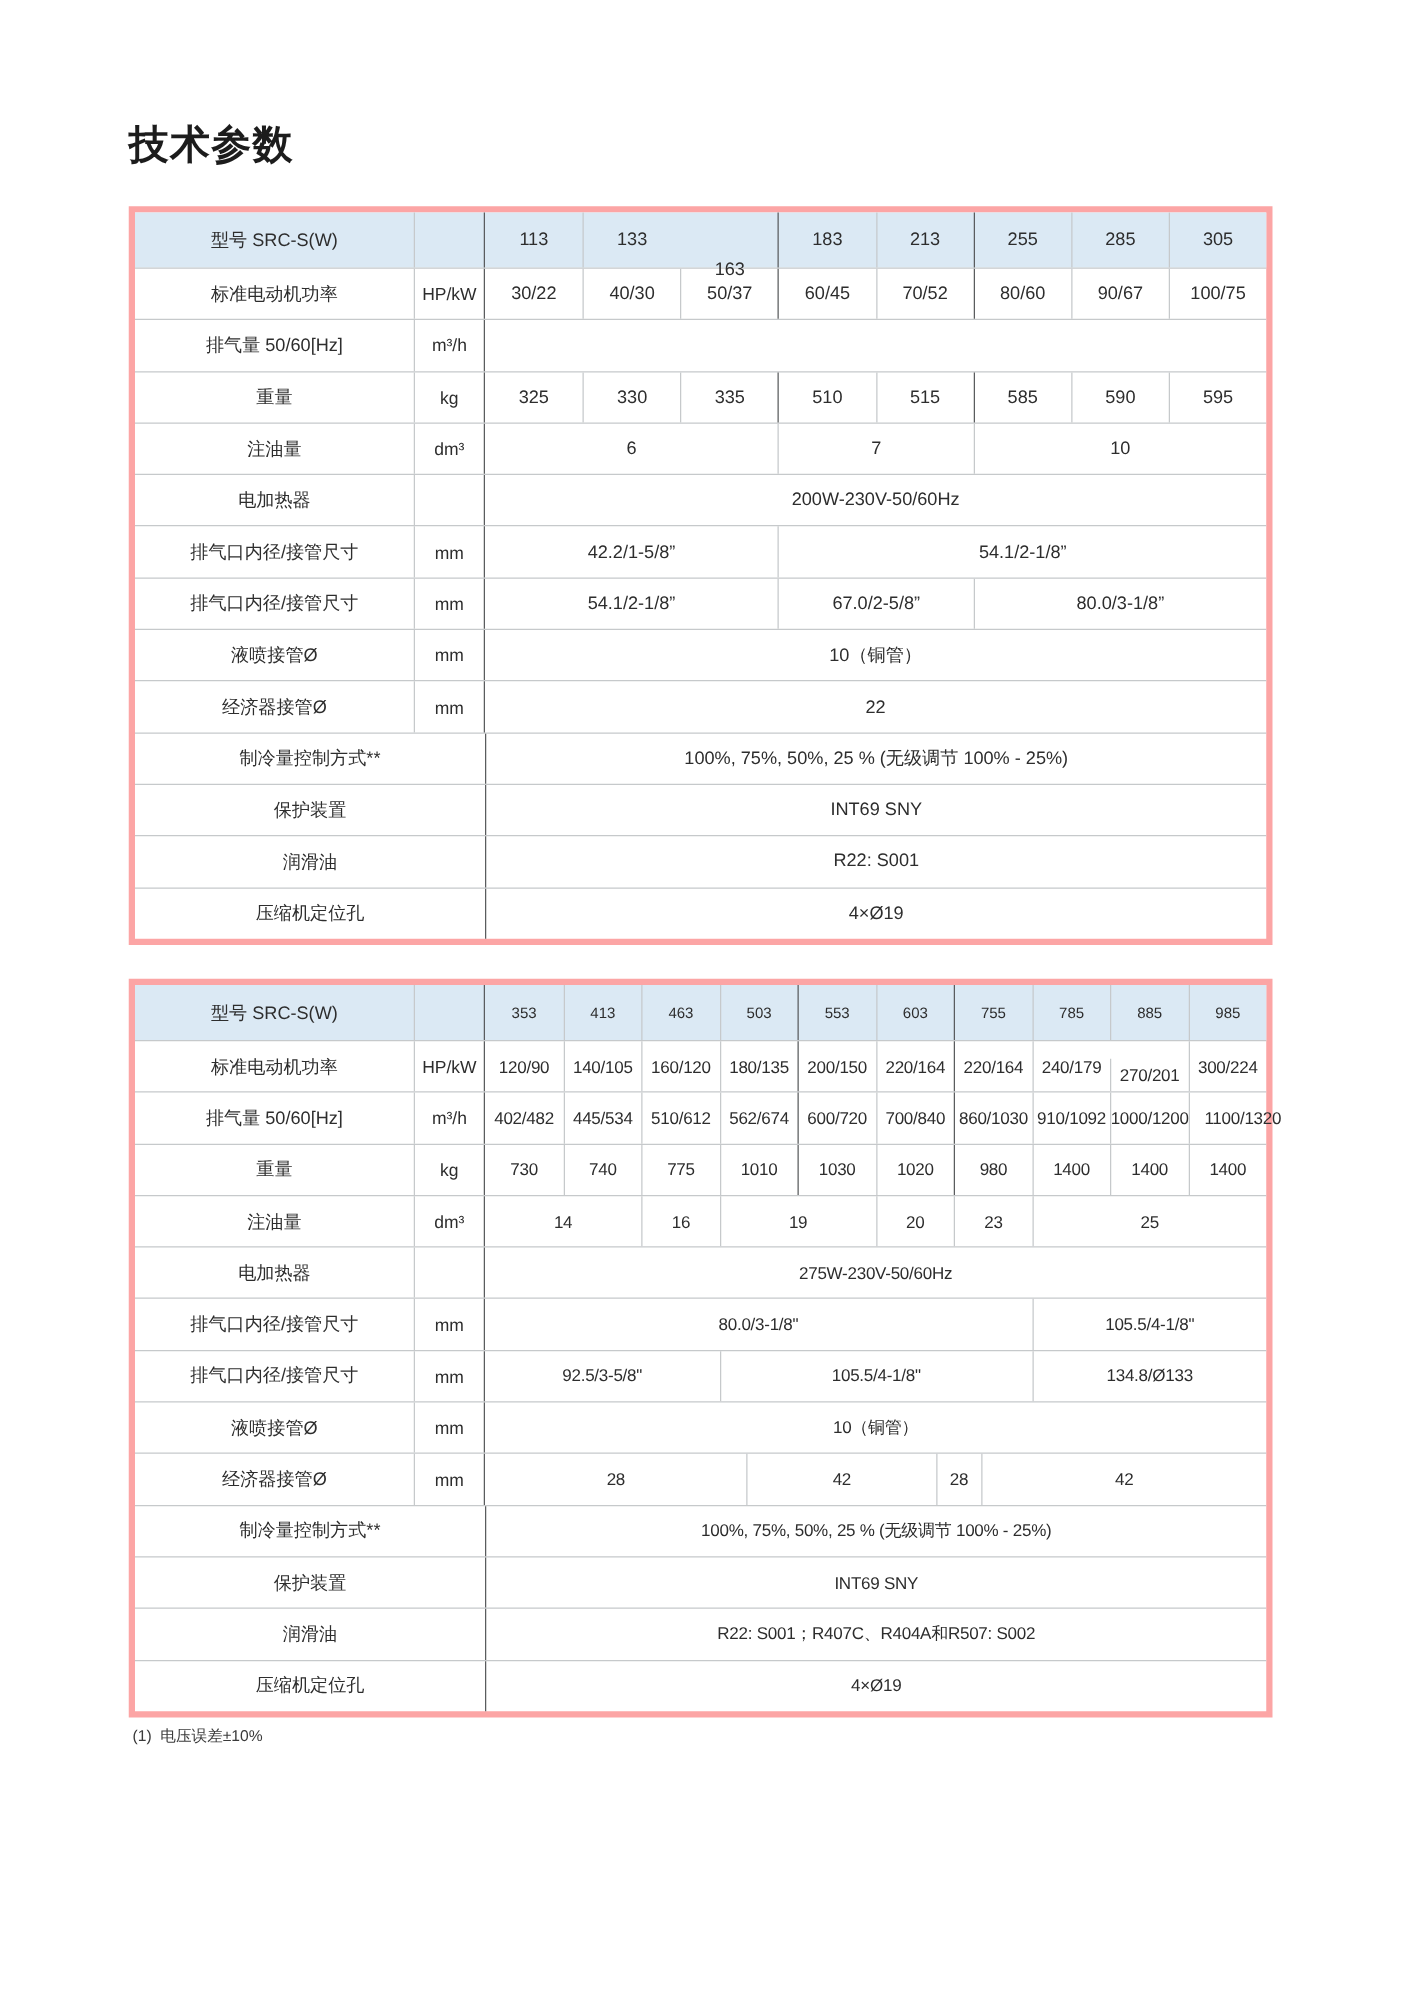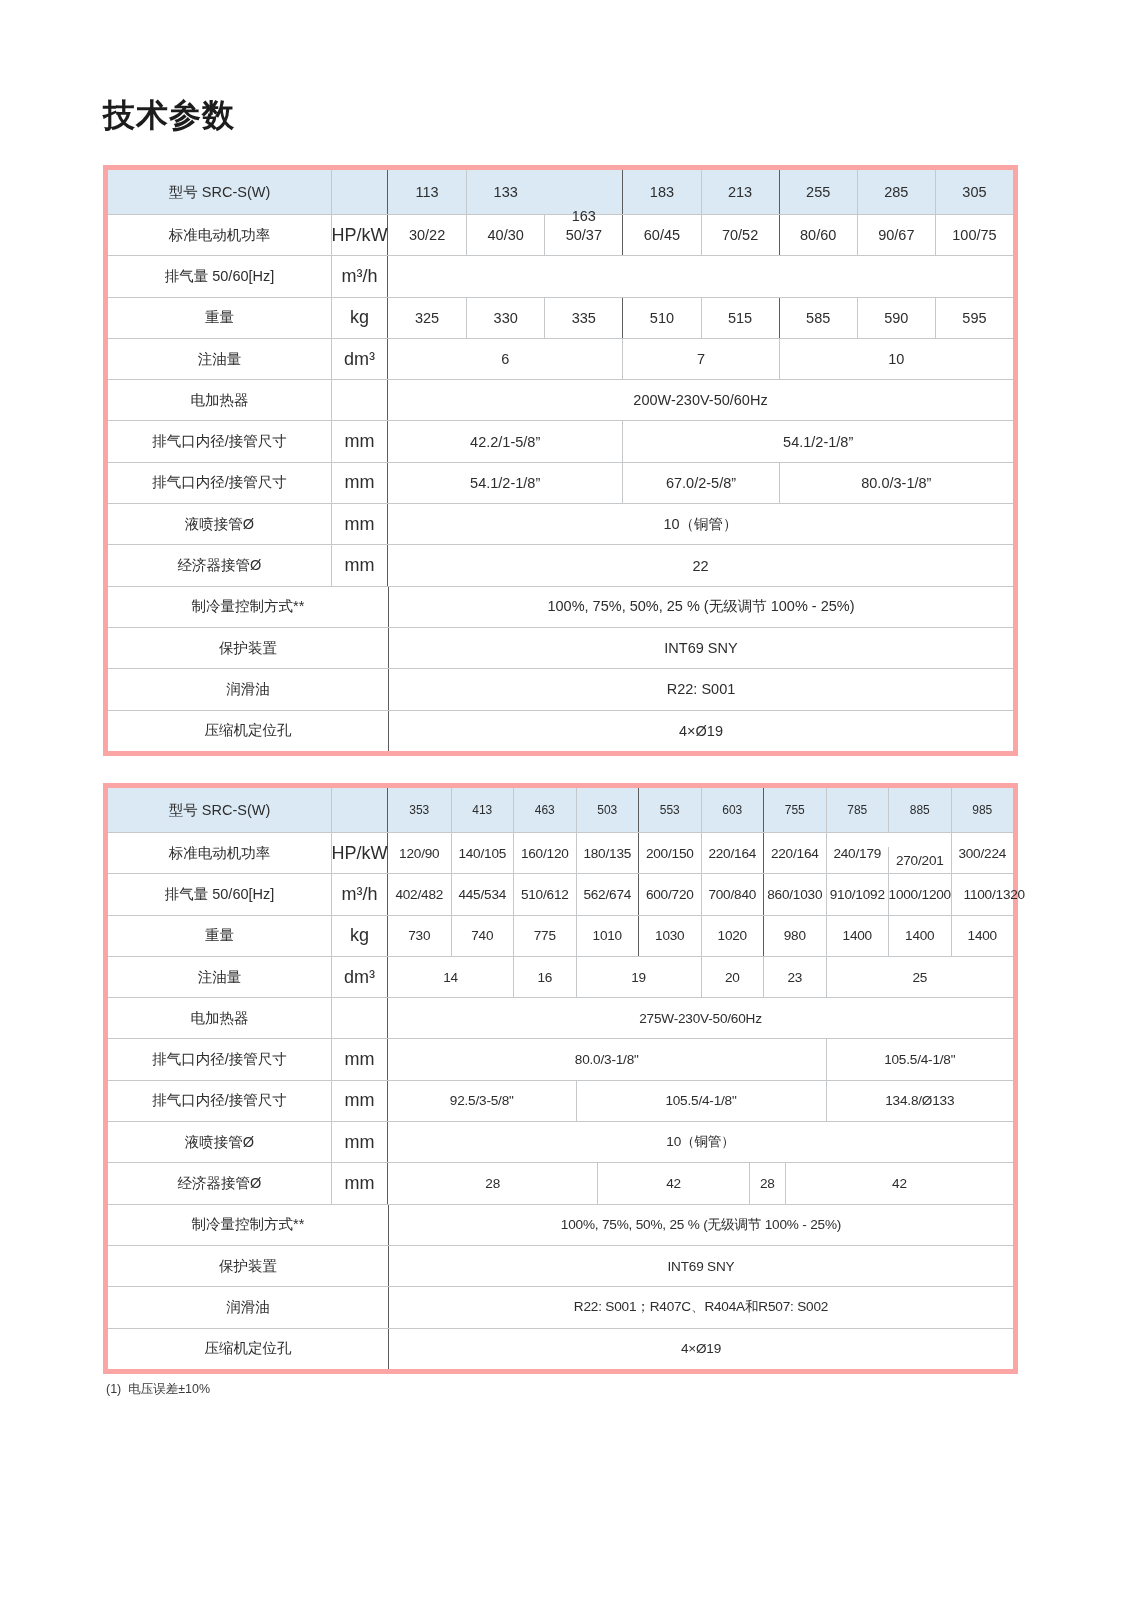--- a/index.html
+++ b/index.html
@@ -33,21 +33,21 @@
   .trow:first-child{border-top:none;height:44px;}
   .trow.hdr{background:#dbe9f4;}
   .cell{
     display:flex;align-items:center;justify-content:center;
     box-sizing:border-box;
     font-size:14.5px;
     white-space:nowrap;
   }
   .lbl{width:224px;border-right:1px solid #c6c9cb;}
   .lbl.wide{width:281px;border-right:1px solid #5a5c5e;}
-  .unit{width:56px;border-right:1px solid #5a5c5e;font-size:18px;}
+  .unit{width:56px;border-right:1px solid #5a5c5e;font-size:14px;}
   .dcells{flex:1;display:flex;min-width:0;}
   .dcell{
     display:flex;align-items:center;justify-content:center;
     box-sizing:border-box;
     font-size:14.5px;
     white-space:nowrap;
     overflow:visible;
   }
   .dcell + .dcell{border-left:1px solid #c6c9cb;}
   .dcell.dk{border-left:1px solid #5a5c5e;}

